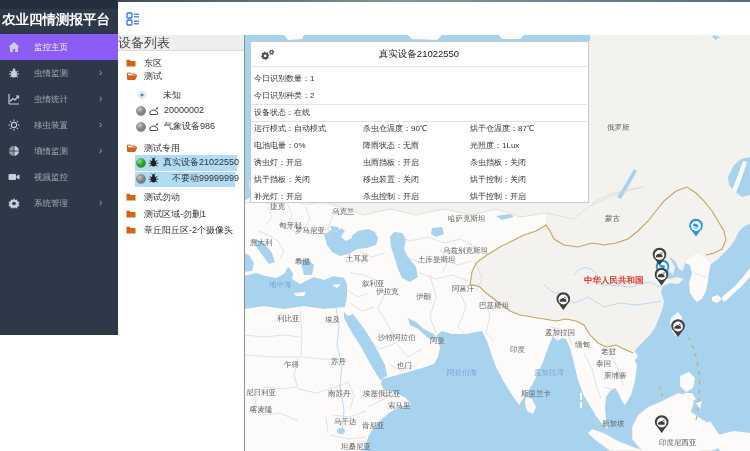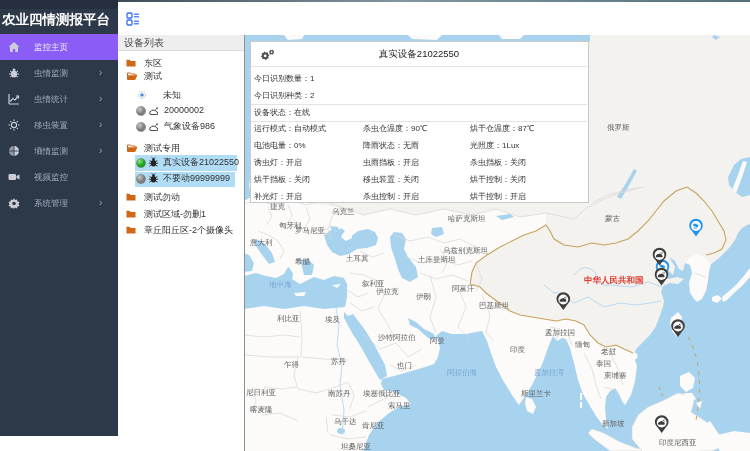--- a/index.html
+++ b/index.html
@@ -1,15 +1,15 @@
 <!DOCTYPE html>
 <html><head><meta charset="utf-8"><style>
 *{margin:0;padding:0;box-sizing:border-box}
 html,body{width:750px;height:451px;overflow:hidden;font-family:"Liberation Sans",sans-serif;background:#fff}
-#sidebar{position:absolute;left:0;top:0;width:118px;height:436px;background:#2d3848}
+#sidebar{position:absolute;left:0;top:0;width:118px;height:335px;background:#2d3848}
 .mitem{position:absolute;left:0;width:118px;height:26px;color:#a0a8b5;font-size:8.5px}
 .mitem.active{background:#8b5cf6;color:#edf0f4}
 .mtxt{position:absolute;left:34px;top:0;line-height:26px}
 .marr{position:absolute;left:99px;top:0;line-height:25px;font-size:10px;color:#98a1af}
 #panel{position:absolute;left:118px;top:35px;width:127px;height:416px;background:#fff;border-right:1px solid #909090}
 .trow{position:absolute;font-size:9px;color:#333;white-space:nowrap}
 #popup{position:absolute;left:250px;top:41px;width:339px;height:162px;background:#fff;border:1px solid #c9c9c9;font-size:8px;color:#333}
 .prow{position:absolute;white-space:nowrap}
 </style></head><body>
 <div style="position:absolute;left:0;top:0;width:750px;height:451px;overflow:hidden">
@@ -305,21 +305,21 @@
       <svg style="position:absolute;left:8px;top:10px" width="14" height="14" viewBox="0 0 14 14">
         <rect x="1" y="1" width="5" height="5" rx="1" fill="none" stroke="#3370f4" stroke-width="1.3"></rect>
         <rect x="1" y="8" width="5" height="5" rx="1" fill="none" stroke="#3370f4" stroke-width="1.3"></rect>
         <line x1="8" y1="2.2" x2="13" y2="2.2" stroke="#3370f4" stroke-width="1.2"></line>
         <line x1="8" y1="4.8" x2="13" y2="4.8" stroke="#3370f4" stroke-width="1.2"></line>
         <line x1="8" y1="9.2" x2="13" y2="9.2" stroke="#3370f4" stroke-width="1.2"></line>
         <line x1="8" y1="11.8" x2="13" y2="11.8" stroke="#3370f4" stroke-width="1.2"></line>
       </svg>
     </div>
     <div id="panel">
-      <div style="position:absolute;left:0;top:0;width:126px;height:16px;background:#eee;border-bottom:1px solid #ddd;font-size:10px;color:#4a4a4a;line-height:16px;padding-left:6px">设备列表</div>
+      <div style="position:absolute;left:0;top:0;width:126px;height:16px;background:#eee;border-bottom:1px solid #ddd;font-size:13px;color:#4a4a4a;line-height:16px;">设备列表</div>
       <div style="position:absolute;left:17px;top:120px;width:102px;height:16px;background:#b0dcf6"></div>
       <div style="position:absolute;left:17px;top:137px;width:100px;height:15px;background:#b0dcf6"></div>
       <svg style="position:absolute;left:8px;top:24px" width="10" height="8" viewBox="0 0 10 8">
         <path d="M0.5,0.8 L3.6,0.8 L4.6,1.9 L9.5,1.9 L9.5,7.4 L0.5,7.4 Z" fill="#cf6716"></path>
       </svg>
       <div class="trow" style="left:26px;top:22px;line-height:12px">东区</div>
       <svg style="position:absolute;left:9px;top:37px" width="10" height="8" viewBox="0 0 10 8">
         <path d="M0.5,1 L3.5,1 L4.5,2 L8,2 L8,3 L9.8,3 L8,7.5 L0.5,7.5 Z" fill="none" stroke="#cf6716" stroke-width="1"></path>
         <path d="M1,3.2 L9.5,3.2 L8,7.5 L1,7.5 Z" fill="#cf6716"></path>
       </svg>
@@ -394,21 +394,21 @@
         <circle cx="5" cy="5" r="4.6" fill="url(#g18_139)" stroke="#777" stroke-width="0.5"></circle>
       </svg>
       <svg style="position:absolute;left:30px;top:138px" width="11" height="11" viewBox="0 0 11 11">
         <g fill="#222">
           <ellipse cx="5.5" cy="6.2" rx="2.7" ry="3.2"></ellipse>
           <circle cx="5.5" cy="2.4" r="1.3"></circle>
           <path d="M1.5,3.4 L3.4,4.8 M9.5,3.4 L7.6,4.8 M0.8,6.2 L2.8,6.2 M10.2,6.2 L8.2,6.2 M1.5,9.2 L3.4,7.8 M9.5,9.2 L7.6,7.8" stroke="#222" stroke-width="0.9"></path>
           <path d="M4.5,1.3 L3.7,0.3 M6.5,1.3 L7.3,0.3" stroke="#222" stroke-width="0.8"></path>
         </g>
       </svg>
-      <div class="trow" style="left:45px;top:137px;line-height:12px">不要动99999999</div>
+      <div class="trow" style="left:54px;top:137px;line-height:12px">不要动99999999</div>
       <svg style="position:absolute;left:8px;top:158px" width="10" height="8" viewBox="0 0 10 8">
         <path d="M0.5,0.8 L3.6,0.8 L4.6,1.9 L9.5,1.9 L9.5,7.4 L0.5,7.4 Z" fill="#cf6716"></path>
       </svg>
       <div class="trow" style="left:26px;top:156px;line-height:12px">测试勿动</div>
       <svg style="position:absolute;left:8px;top:175px" width="10" height="8" viewBox="0 0 10 8">
         <path d="M0.5,0.8 L3.6,0.8 L4.6,1.9 L9.5,1.9 L9.5,7.4 L0.5,7.4 Z" fill="#cf6716"></path>
       </svg>
       <div class="trow" style="left:26px;top:173px;line-height:12px">测试区域-勿删1</div>
       <svg style="position:absolute;left:8px;top:191px" width="10" height="8" viewBox="0 0 10 8">
         <path d="M0.5,0.8 L3.6,0.8 L4.6,1.9 L9.5,1.9 L9.5,7.4 L0.5,7.4 Z" fill="#cf6716"></path>

